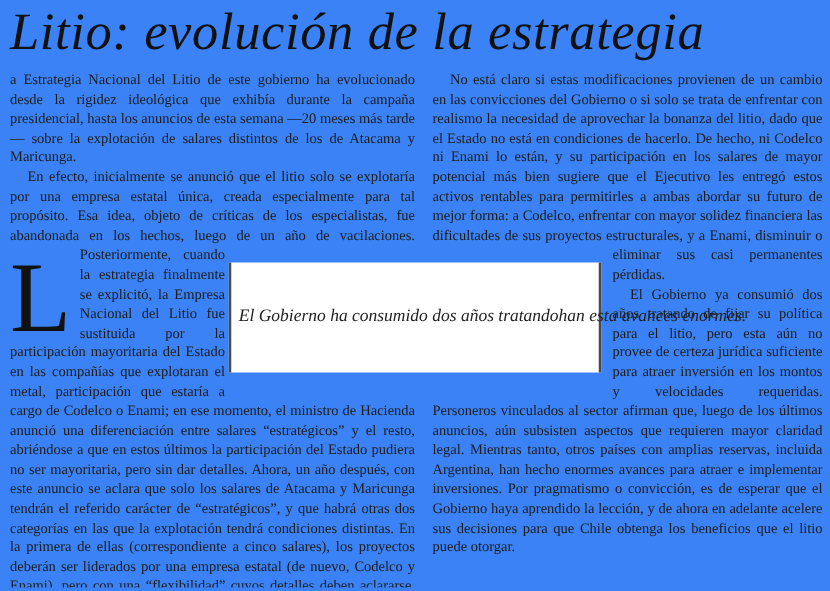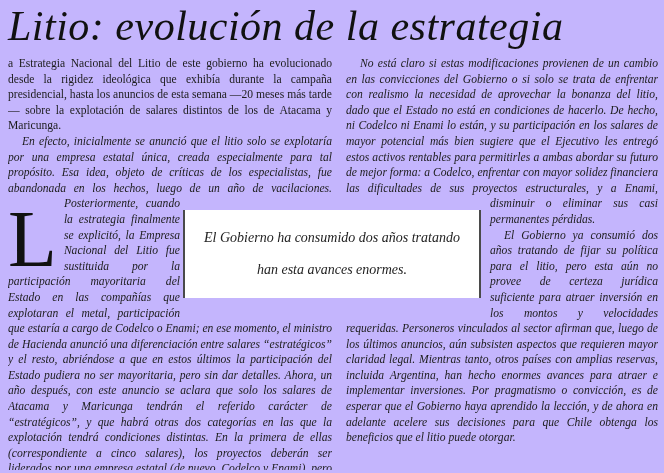--- a/index.html
+++ b/index.html
@@ -1,21 +1,21 @@
 <!DOCTYPE html>
 <html lang="es"><head>
 <meta charset="utf-8">
 <style>
   * { margin: 0; padding: 0; box-sizing: border-box; }
   html, body { background: #e8e8e8; }
   .page {
     position: relative;
     width: 664px;
     height: 473px;
-    background: #c4b5fd;
+    background: #3b82f6;
     overflow: hidden;
     font-family: "Liberation Serif", serif;
     color: #1c1c1c;
   }
   .headline {
     position: absolute;
     left: 8px;
     top: 2px;
     width: 650px;
     font-family: "Liberation Serif", serif;
@@ -33,21 +33,21 @@
     overflow: hidden;
     font-size: 11.6px;
     line-height: 15.6px;
     text-align: justify;
     hyphens: auto;
     -webkit-hyphens: auto;
   }
   .col-left  { left: 8px;   width: 324px; }
   .col-right { left: 346px; width: 312px; }
   .col p { margin: 0; }
-  .col p.indent { text-indent: 14px; font-style: italic; }
+  .col p.indent { text-indent: 14px; }
   
   .spacer-r { float: right; width: 0;     height: 150px; }
   .notch-r  { float: right; clear: right; width: 152px; height: 106px; }
   .spacer-l { float: left;  width: 0;     height: 153px; }
   .notch-l  { float: left;  clear: left;  width: 144px; height: 108px; }
   .dropcap {
     float: left;
     font-size: 80px;
     line-height: 62px;
     padding: 2px 7px 0 0;
@@ -57,21 +57,21 @@
   .pullquote {
     position: absolute;
     left: 183px;
     top: 210px;
     width: 298px;
     height: 88px;
     background: #ffffff;
     border-left: 2px solid #4a4a4a;
     border-right: 2px solid #4a4a4a;
     display: flex;
-    flex-direction: column;
+    flex-direction: row;
     justify-content: space-evenly;
     align-items: center;
     padding: 4px 6px;
   }
   .pullquote .pq-line {
     font-style: italic;
     font-size: 14px;
     line-height: 16px;
     color: #222222;
     text-align: center;

